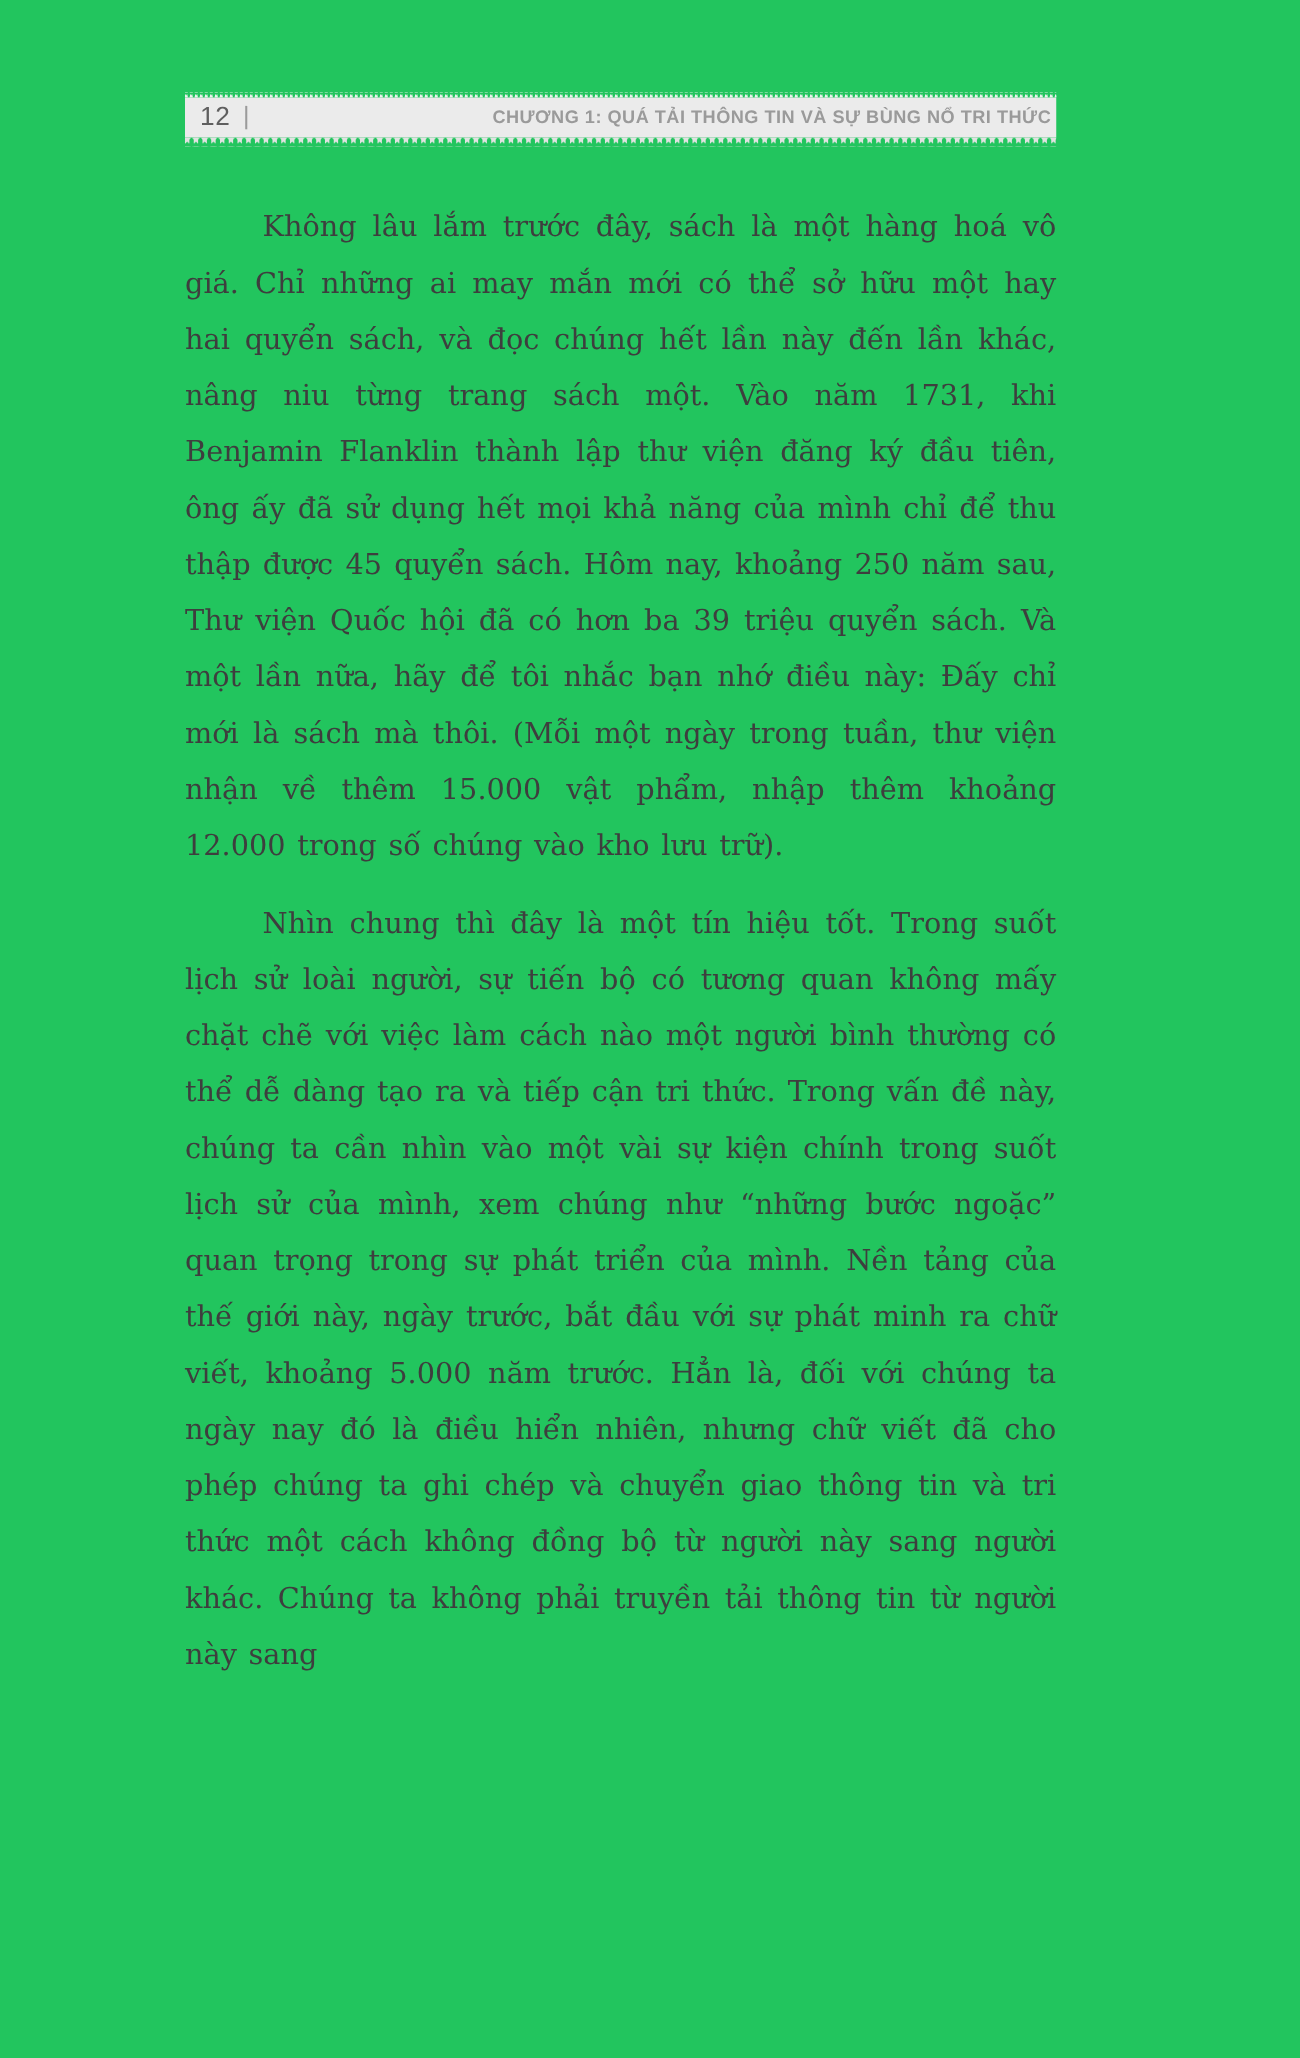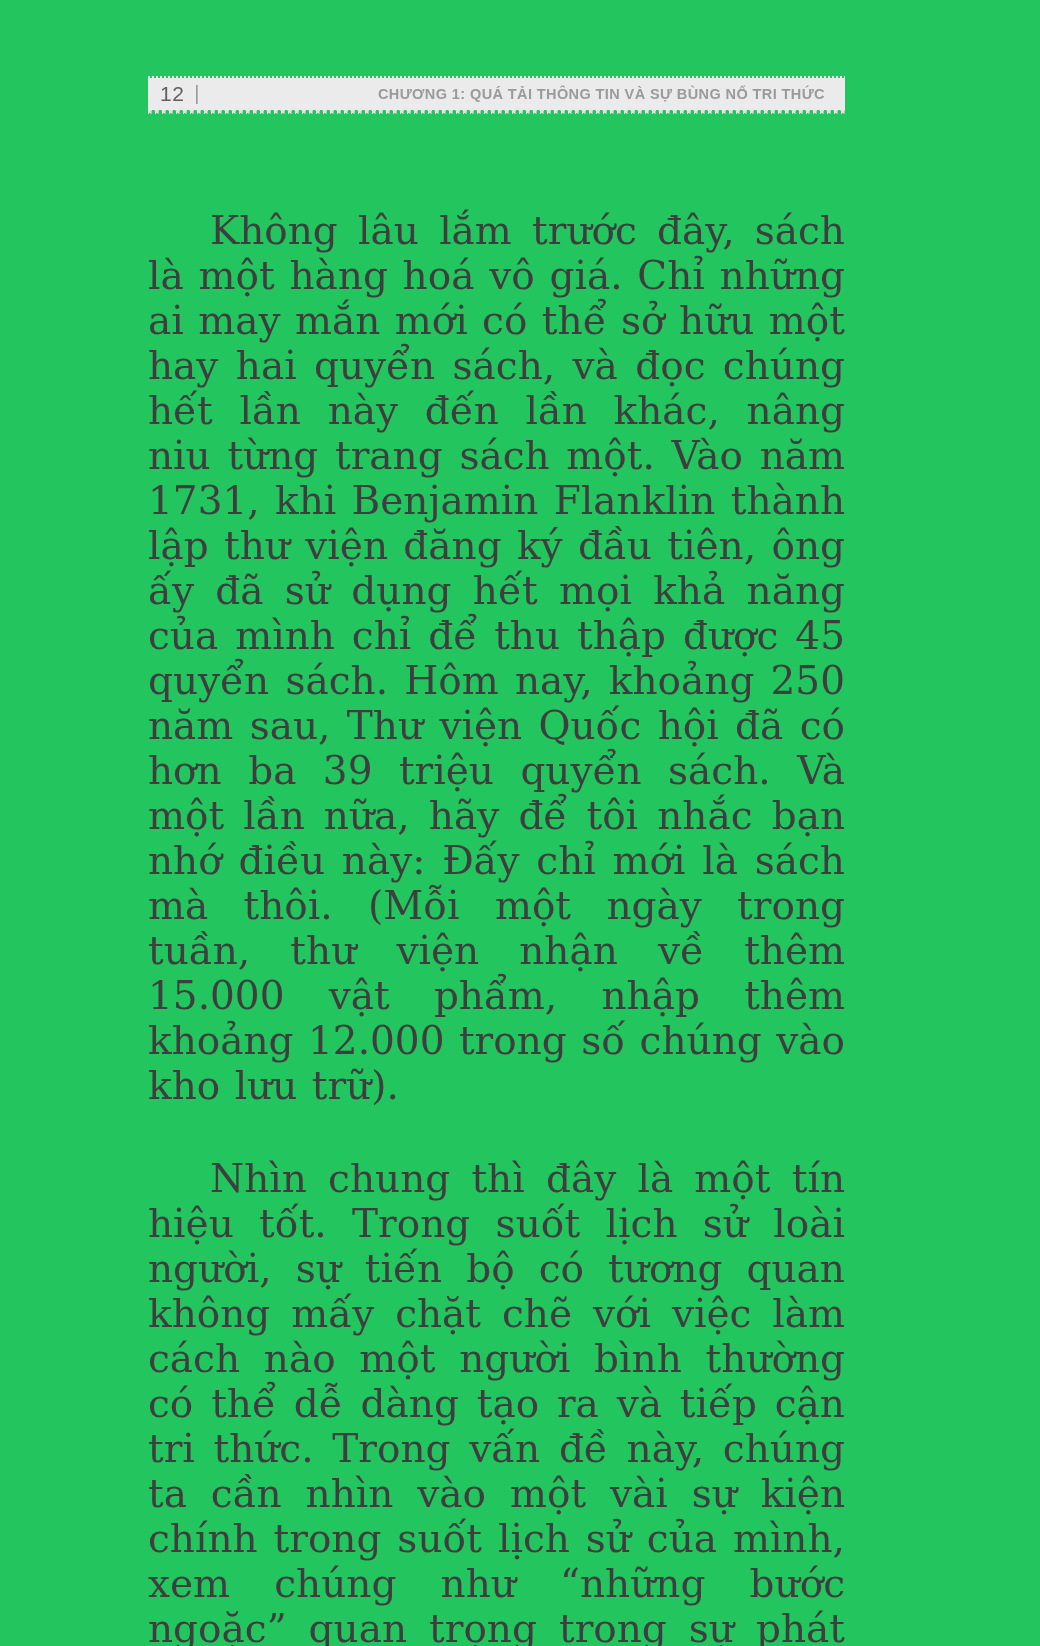--- a/index.html
+++ b/index.html
@@ -74,46 +74,45 @@
 
   .page-number-divider {
     font-size: 20px;
     color: #9b9b9b;
     font-weight: 300;
     transform: translateY(-1px);
   }
 
   .chapter-title {
     margin-left: auto;
-    padding-right: 20px;
+    padding-right: 4px;
     font-family: "Liberation Sans", sans-serif;
     font-size: 14.5px;
     font-weight: bold;
     letter-spacing: 0.4px;
     color: #9a9a9a;
     white-space: nowrap;
   }
 
   
   .body-text {
     position: absolute;
     top: 160px;
     left: 148px;
     width: 697px;
     color: #3e3e3e;
   }
 
   .paragraph {
-    font-size: 39px;
+    font-size: 23px;
     line-height: 45px;
     text-align: justify;
     text-indent: 62px;
     word-spacing: 2px;
     margin-bottom: 17px;
-    margin-top: 48px;
   }
 </style>
 </head>
 <body>
 
 <div class="page">
 
   <header class="chapter-header">
     <div class="page-number-group">
       <span class="page-number">12</span>

